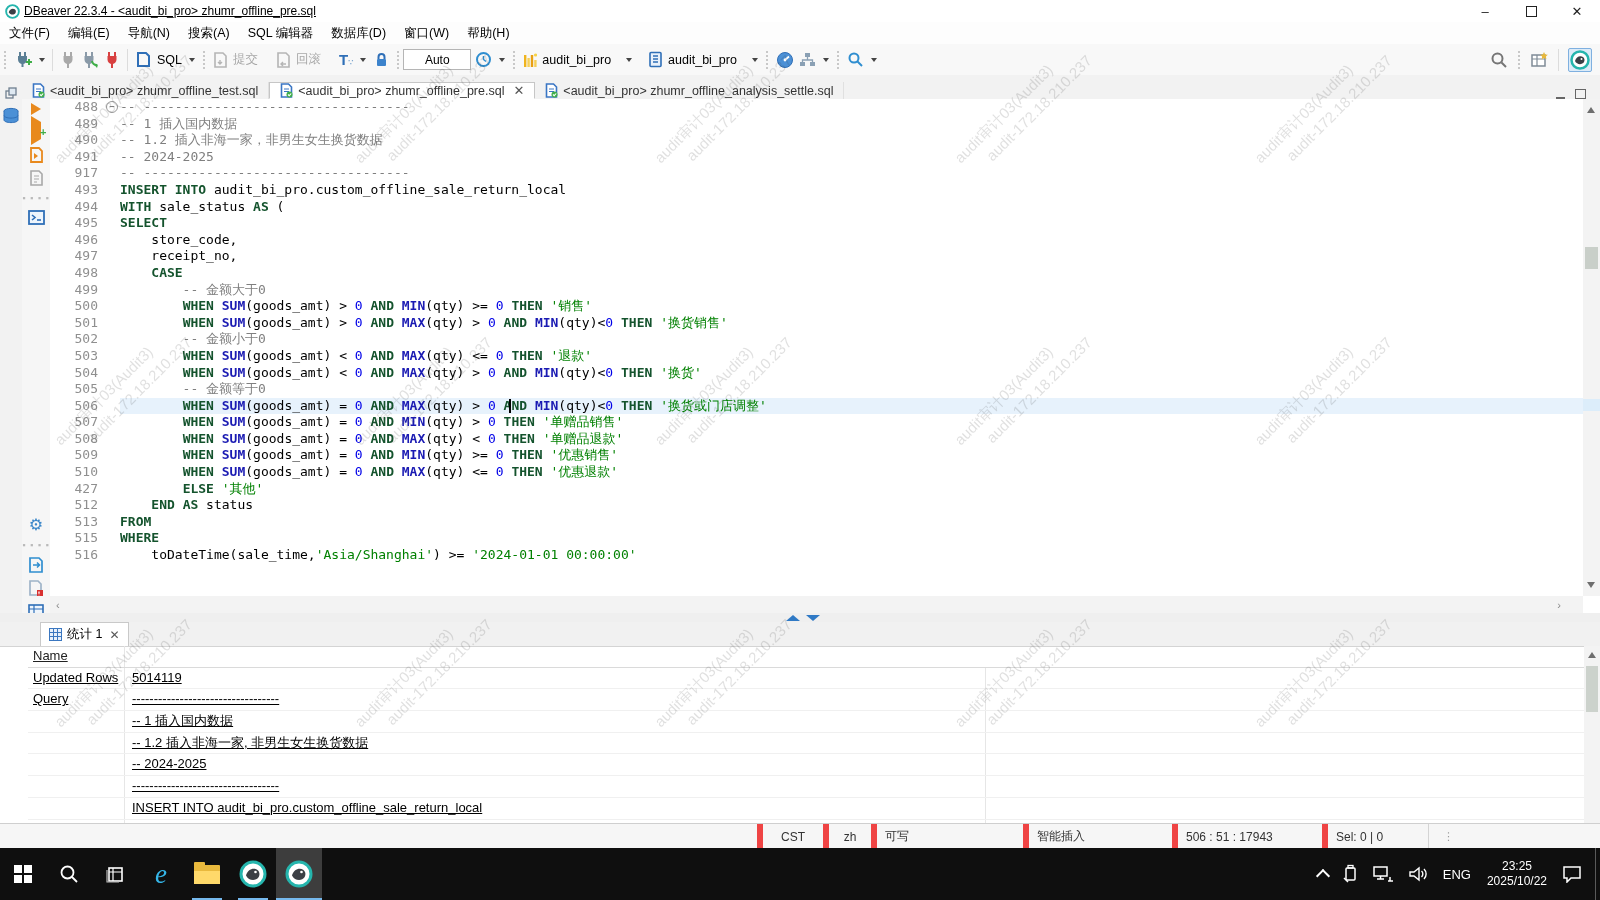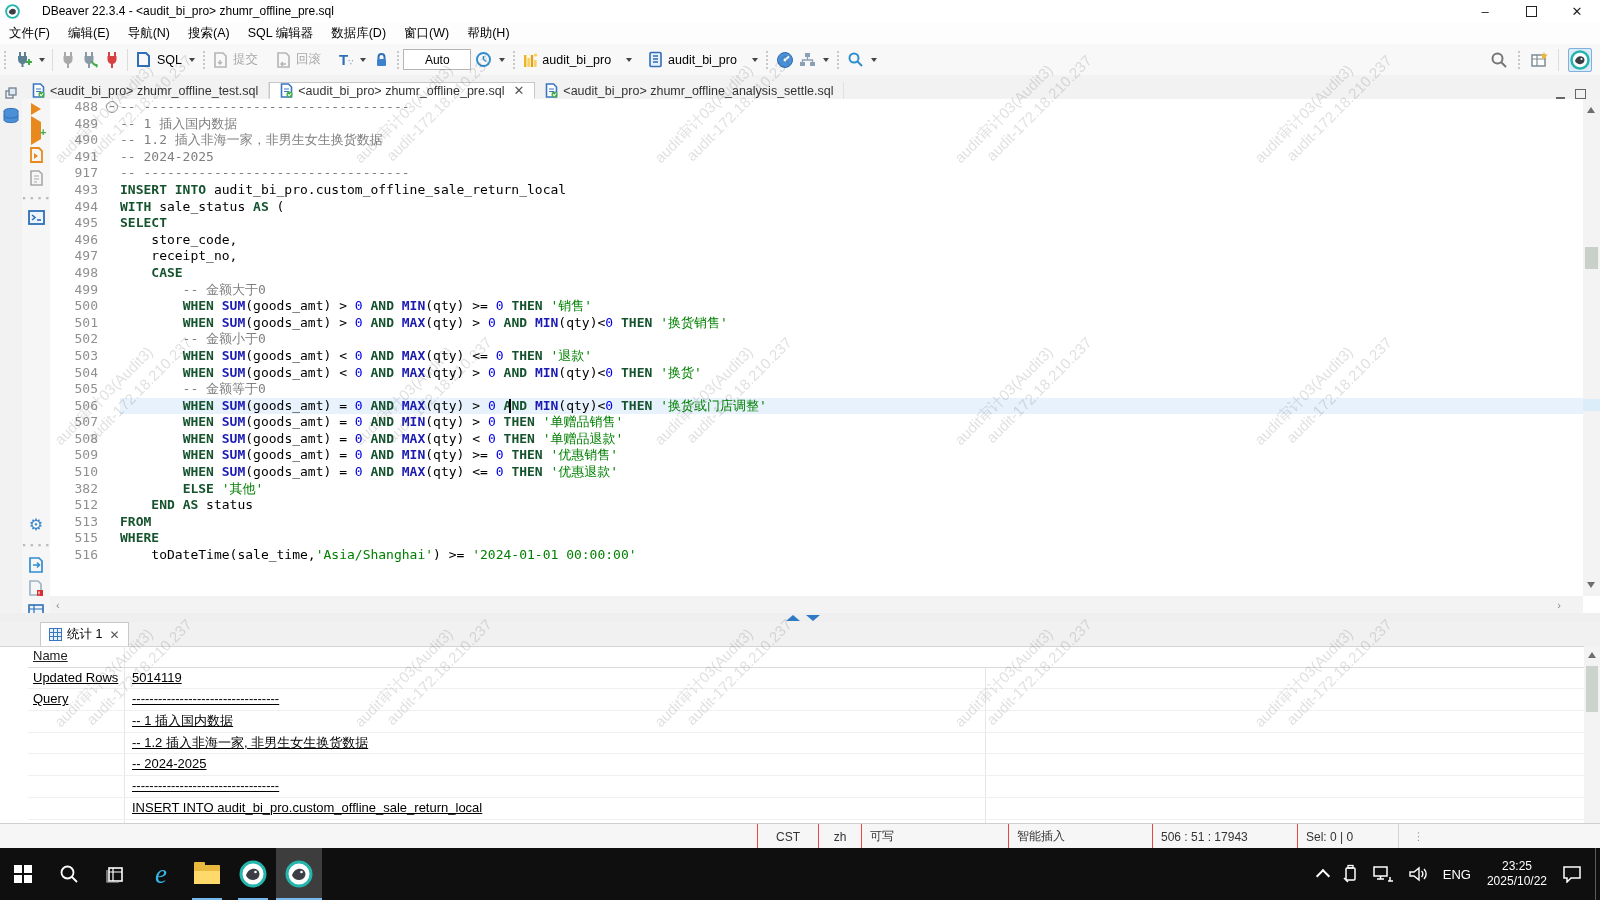--- a/index.html
+++ b/index.html
@@ -1,21 +1,21 @@
 <!DOCTYPE html>
 <html><head>
 <meta charset="utf-8">
 <style>
   html,body{margin:0;padding:0;background:#888;}
   #app{position:relative;width:1600px;height:900px;background:#fff;overflow:hidden;
        font-family:"Liberation Sans",sans-serif;color:#000;}
   
   .titlebar{position:absolute;left:0;top:0;width:1600px;height:22px;background:#ffffff;
             display:flex;align-items:center;font-size:12px;}
-  .titlebar .title{margin-left:22px;}
+  .titlebar .title{margin-left:4px;text-decoration:underline;}
   .win-btns{margin-left:auto;display:flex;height:22px;}
   .win-btn{width:46px;height:22px;display:flex;align-items:center;justify-content:center;
            font-size:13px;color:#222;}
   .max-glyph{width:9px;height:9px;border:1px solid #222;}
   
   .menubar{position:absolute;left:0;top:22px;width:1600px;height:22px;background:#fdfdfd;
            display:flex;align-items:flex-end;font-size:12.5px;}
   .menu-item{padding:2px 9px;}
   
   .toolbar{position:absolute;left:0;top:44px;width:1600px;height:31px;background:#f8f8f8;
@@ -97,21 +97,21 @@
   .pname{width:91px;flex:none;padding-left:5px;border-right:1px solid #e6e6e6;}
   .pval{width:853px;flex:none;padding-left:7px;border-right:1px solid #e6e6e6;
         white-space:pre;overflow:hidden;}
   .pvs{position:absolute;right:0;top:24px;width:16px;bottom:0;background:#f3f3f3;}
   .pvs .vs-up{top:6px;}
   .pvs-thumb{position:absolute;left:2px;top:20px;width:12px;height:46px;background:#ccd2cc;}
   
   .statusbar{position:absolute;left:0;top:823px;width:1600px;height:25px;background:#f6f6f6;
              border-top:1px solid #cfcfcf;display:flex;align-items:stretch;font-size:12px;color:#333;}
   .sb-fill{width:757px;}
-  .sb-c{border-left:1px solid #ef4444;display:flex;align-items:center;padding:0 8px;}
+  .sb-c{border-left:6px solid #ef4444;display:flex;align-items:center;padding:0 8px;}
   .sb-c.center{justify-content:center;}
   .w0{width:44px;}.w1{width:26px;}.w2{width:130px;}.w3{width:127px;}.w4{width:128px;}.w5{width:84px;}
   .sb-dots{border-left:1px solid #d4d4d4;width:40px;display:flex;align-items:center;
            justify-content:center;color:#9a9a9a;font-size:11px;letter-spacing:1px;}
   
   .taskbar{position:absolute;left:0;top:848px;width:1600px;height:52px;background:#0f0f0f;
            display:flex;align-items:stretch;color:#fff;}
   .tb-ic{width:46px;display:flex;align-items:center;justify-content:center;position:relative;}
   .tb-ic.running::after{content:'';position:absolute;bottom:0;left:8px;right:8px;height:2px;background:#76b9ed;}
   .tb-ic.active{background:#3d3d3d;}
@@ -462,21 +462,21 @@
       <div class="line"><span class="ln">501</span><span class="foldcol"></span><span class="code"><span class="pl">        </span><span class="kw">WHEN</span><span class="pl"> </span><span class="fn">SUM</span><span class="pl">(goods_amt) &gt; </span><span class="num">0</span><span class="pl"> </span><span class="kw">AND</span><span class="pl"> </span><span class="fn">MAX</span><span class="pl">(qty) &gt; </span><span class="num">0</span><span class="pl"> </span><span class="kw">AND</span><span class="pl"> </span><span class="fn">MIN</span><span class="pl">(qty)&lt;</span><span class="num">0</span><span class="pl"> </span><span class="kw">THEN</span><span class="pl"> </span><span class="str">'换货销售'</span></span></div>
       <div class="line"><span class="ln">502</span><span class="foldcol"></span><span class="code"><span class="com">        -- 金额小于0</span></span></div>
       <div class="line"><span class="ln">503</span><span class="foldcol"></span><span class="code"><span class="pl">        </span><span class="kw">WHEN</span><span class="pl"> </span><span class="fn">SUM</span><span class="pl">(goods_amt) &lt; </span><span class="num">0</span><span class="pl"> </span><span class="kw">AND</span><span class="pl"> </span><span class="fn">MAX</span><span class="pl">(qty) &lt;= </span><span class="num">0</span><span class="pl"> </span><span class="kw">THEN</span><span class="pl"> </span><span class="str">'退款'</span></span></div>
       <div class="line"><span class="ln">504</span><span class="foldcol"></span><span class="code"><span class="pl">        </span><span class="kw">WHEN</span><span class="pl"> </span><span class="fn">SUM</span><span class="pl">(goods_amt) &lt; </span><span class="num">0</span><span class="pl"> </span><span class="kw">AND</span><span class="pl"> </span><span class="fn">MAX</span><span class="pl">(qty) &gt; </span><span class="num">0</span><span class="pl"> </span><span class="kw">AND</span><span class="pl"> </span><span class="fn">MIN</span><span class="pl">(qty)&lt;</span><span class="num">0</span><span class="pl"> </span><span class="kw">THEN</span><span class="pl"> </span><span class="str">'换货'</span></span></div>
       <div class="line"><span class="ln">505</span><span class="foldcol"></span><span class="code"><span class="com">        -- 金额等于0</span></span></div>
       <div class="line cur"><span class="ln">506</span><span class="foldcol"></span><span class="code"><span class="pl">        </span><span class="kw">WHEN</span><span class="pl"> </span><span class="fn">SUM</span><span class="pl">(goods_amt) = </span><span class="num">0</span><span class="pl"> </span><span class="kw">AND</span><span class="pl"> </span><span class="fn">MAX</span><span class="pl">(qty) &gt; </span><span class="num">0</span><span class="pl"> </span><span class="kw">AND</span><span class="pl"> </span><span class="fn">MIN</span><span class="pl">(qty)&lt;</span><span class="num">0</span><span class="pl"> </span><span class="kw">THEN</span><span class="pl"> </span><span class="str">'换货或门店调整'</span><span class="caret"></span></span></div>
       <div class="line"><span class="ln">507</span><span class="foldcol"></span><span class="code"><span class="pl">        </span><span class="kw">WHEN</span><span class="pl"> </span><span class="fn">SUM</span><span class="pl">(goods_amt) = </span><span class="num">0</span><span class="pl"> </span><span class="kw">AND</span><span class="pl"> </span><span class="fn">MIN</span><span class="pl">(qty) &gt; </span><span class="num">0</span><span class="pl"> </span><span class="kw">THEN</span><span class="pl"> </span><span class="str">'单赠品销售'</span></span></div>
       <div class="line"><span class="ln">508</span><span class="foldcol"></span><span class="code"><span class="pl">        </span><span class="kw">WHEN</span><span class="pl"> </span><span class="fn">SUM</span><span class="pl">(goods_amt) = </span><span class="num">0</span><span class="pl"> </span><span class="kw">AND</span><span class="pl"> </span><span class="fn">MAX</span><span class="pl">(qty) &lt; </span><span class="num">0</span><span class="pl"> </span><span class="kw">THEN</span><span class="pl"> </span><span class="str">'单赠品退款'</span></span></div>
       <div class="line"><span class="ln">509</span><span class="foldcol"></span><span class="code"><span class="pl">        </span><span class="kw">WHEN</span><span class="pl"> </span><span class="fn">SUM</span><span class="pl">(goods_amt) = </span><span class="num">0</span><span class="pl"> </span><span class="kw">AND</span><span class="pl"> </span><span class="fn">MIN</span><span class="pl">(qty) &gt;= </span><span class="num">0</span><span class="pl"> </span><span class="kw">THEN</span><span class="pl"> </span><span class="str">'优惠销售'</span></span></div>
       <div class="line"><span class="ln">510</span><span class="foldcol"></span><span class="code"><span class="pl">        </span><span class="kw">WHEN</span><span class="pl"> </span><span class="fn">SUM</span><span class="pl">(goods_amt) = </span><span class="num">0</span><span class="pl"> </span><span class="kw">AND</span><span class="pl"> </span><span class="fn">MAX</span><span class="pl">(qty) &lt;= </span><span class="num">0</span><span class="pl"> </span><span class="kw">THEN</span><span class="pl"> </span><span class="str">'优惠退款'</span></span></div>
-      <div class="line"><span class="ln">382</span><span class="foldcol"></span><span class="code"><span class="pl">        </span><span class="kw">ELSE</span><span class="pl"> </span><span class="str">'其他'</span></span></div>
+      <div class="line"><span class="ln">427</span><span class="foldcol"></span><span class="code"><span class="pl">        </span><span class="kw">ELSE</span><span class="pl"> </span><span class="str">'其他'</span></span></div>
       <div class="line"><span class="ln">512</span><span class="foldcol"></span><span class="code"><span class="pl">    </span><span class="kw">END</span><span class="pl"> </span><span class="kw">AS</span><span class="pl"> status</span></span></div>
       <div class="line"><span class="ln">513</span><span class="foldcol"></span><span class="code"><span class="kw">FROM</span></span></div>
       <div class="line"><span class="ln">515</span><span class="foldcol"></span><span class="code"><span class="kw">WHERE</span></span></div>
       <div class="line"><span class="ln">516</span><span class="foldcol"></span><span class="code"><span class="pl">    toDateTime(sale_time,</span><span class="str">'Asia/Shanghai'</span><span class="pl">) &gt;= </span><span class="str">'2024-01-01 00:00:00'</span></span></div>
     </div>
 
   <div class="vscroll">
     <div class="vs-curmark"></div>
     <div class="vs-chev vs-up"></div>
     <div class="vs-thumb" style="top:148px;height:22px"></div>

